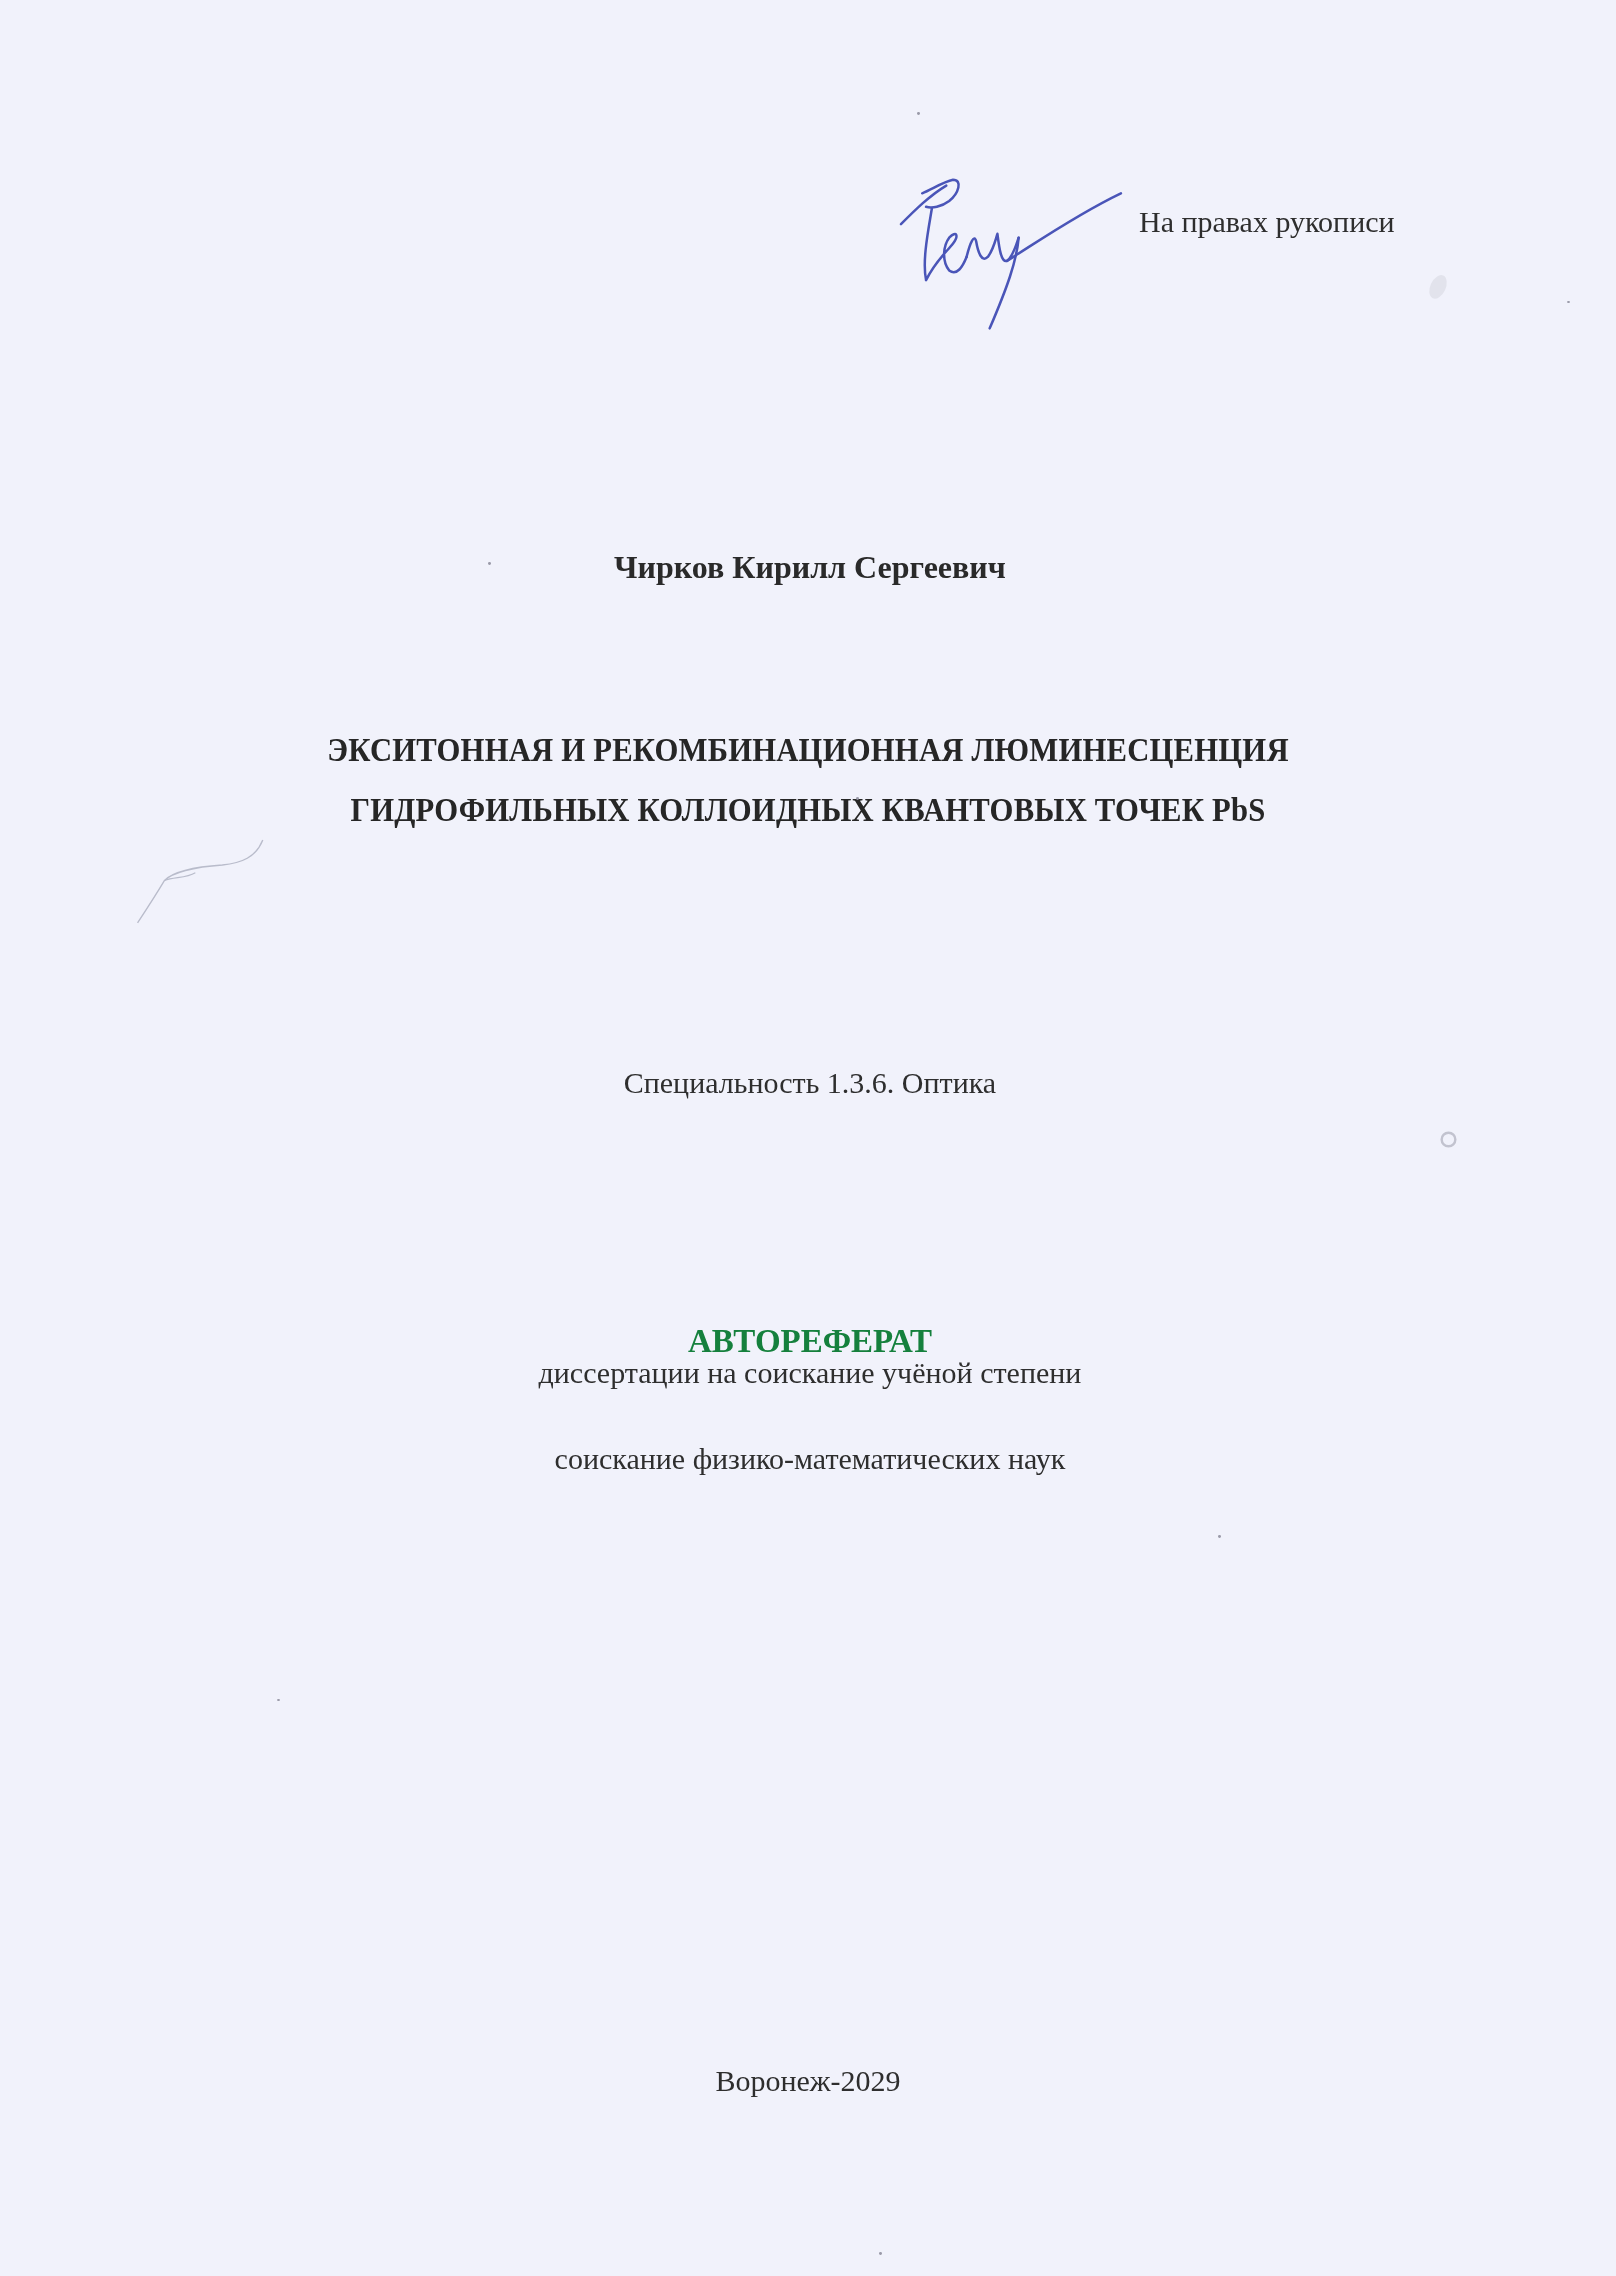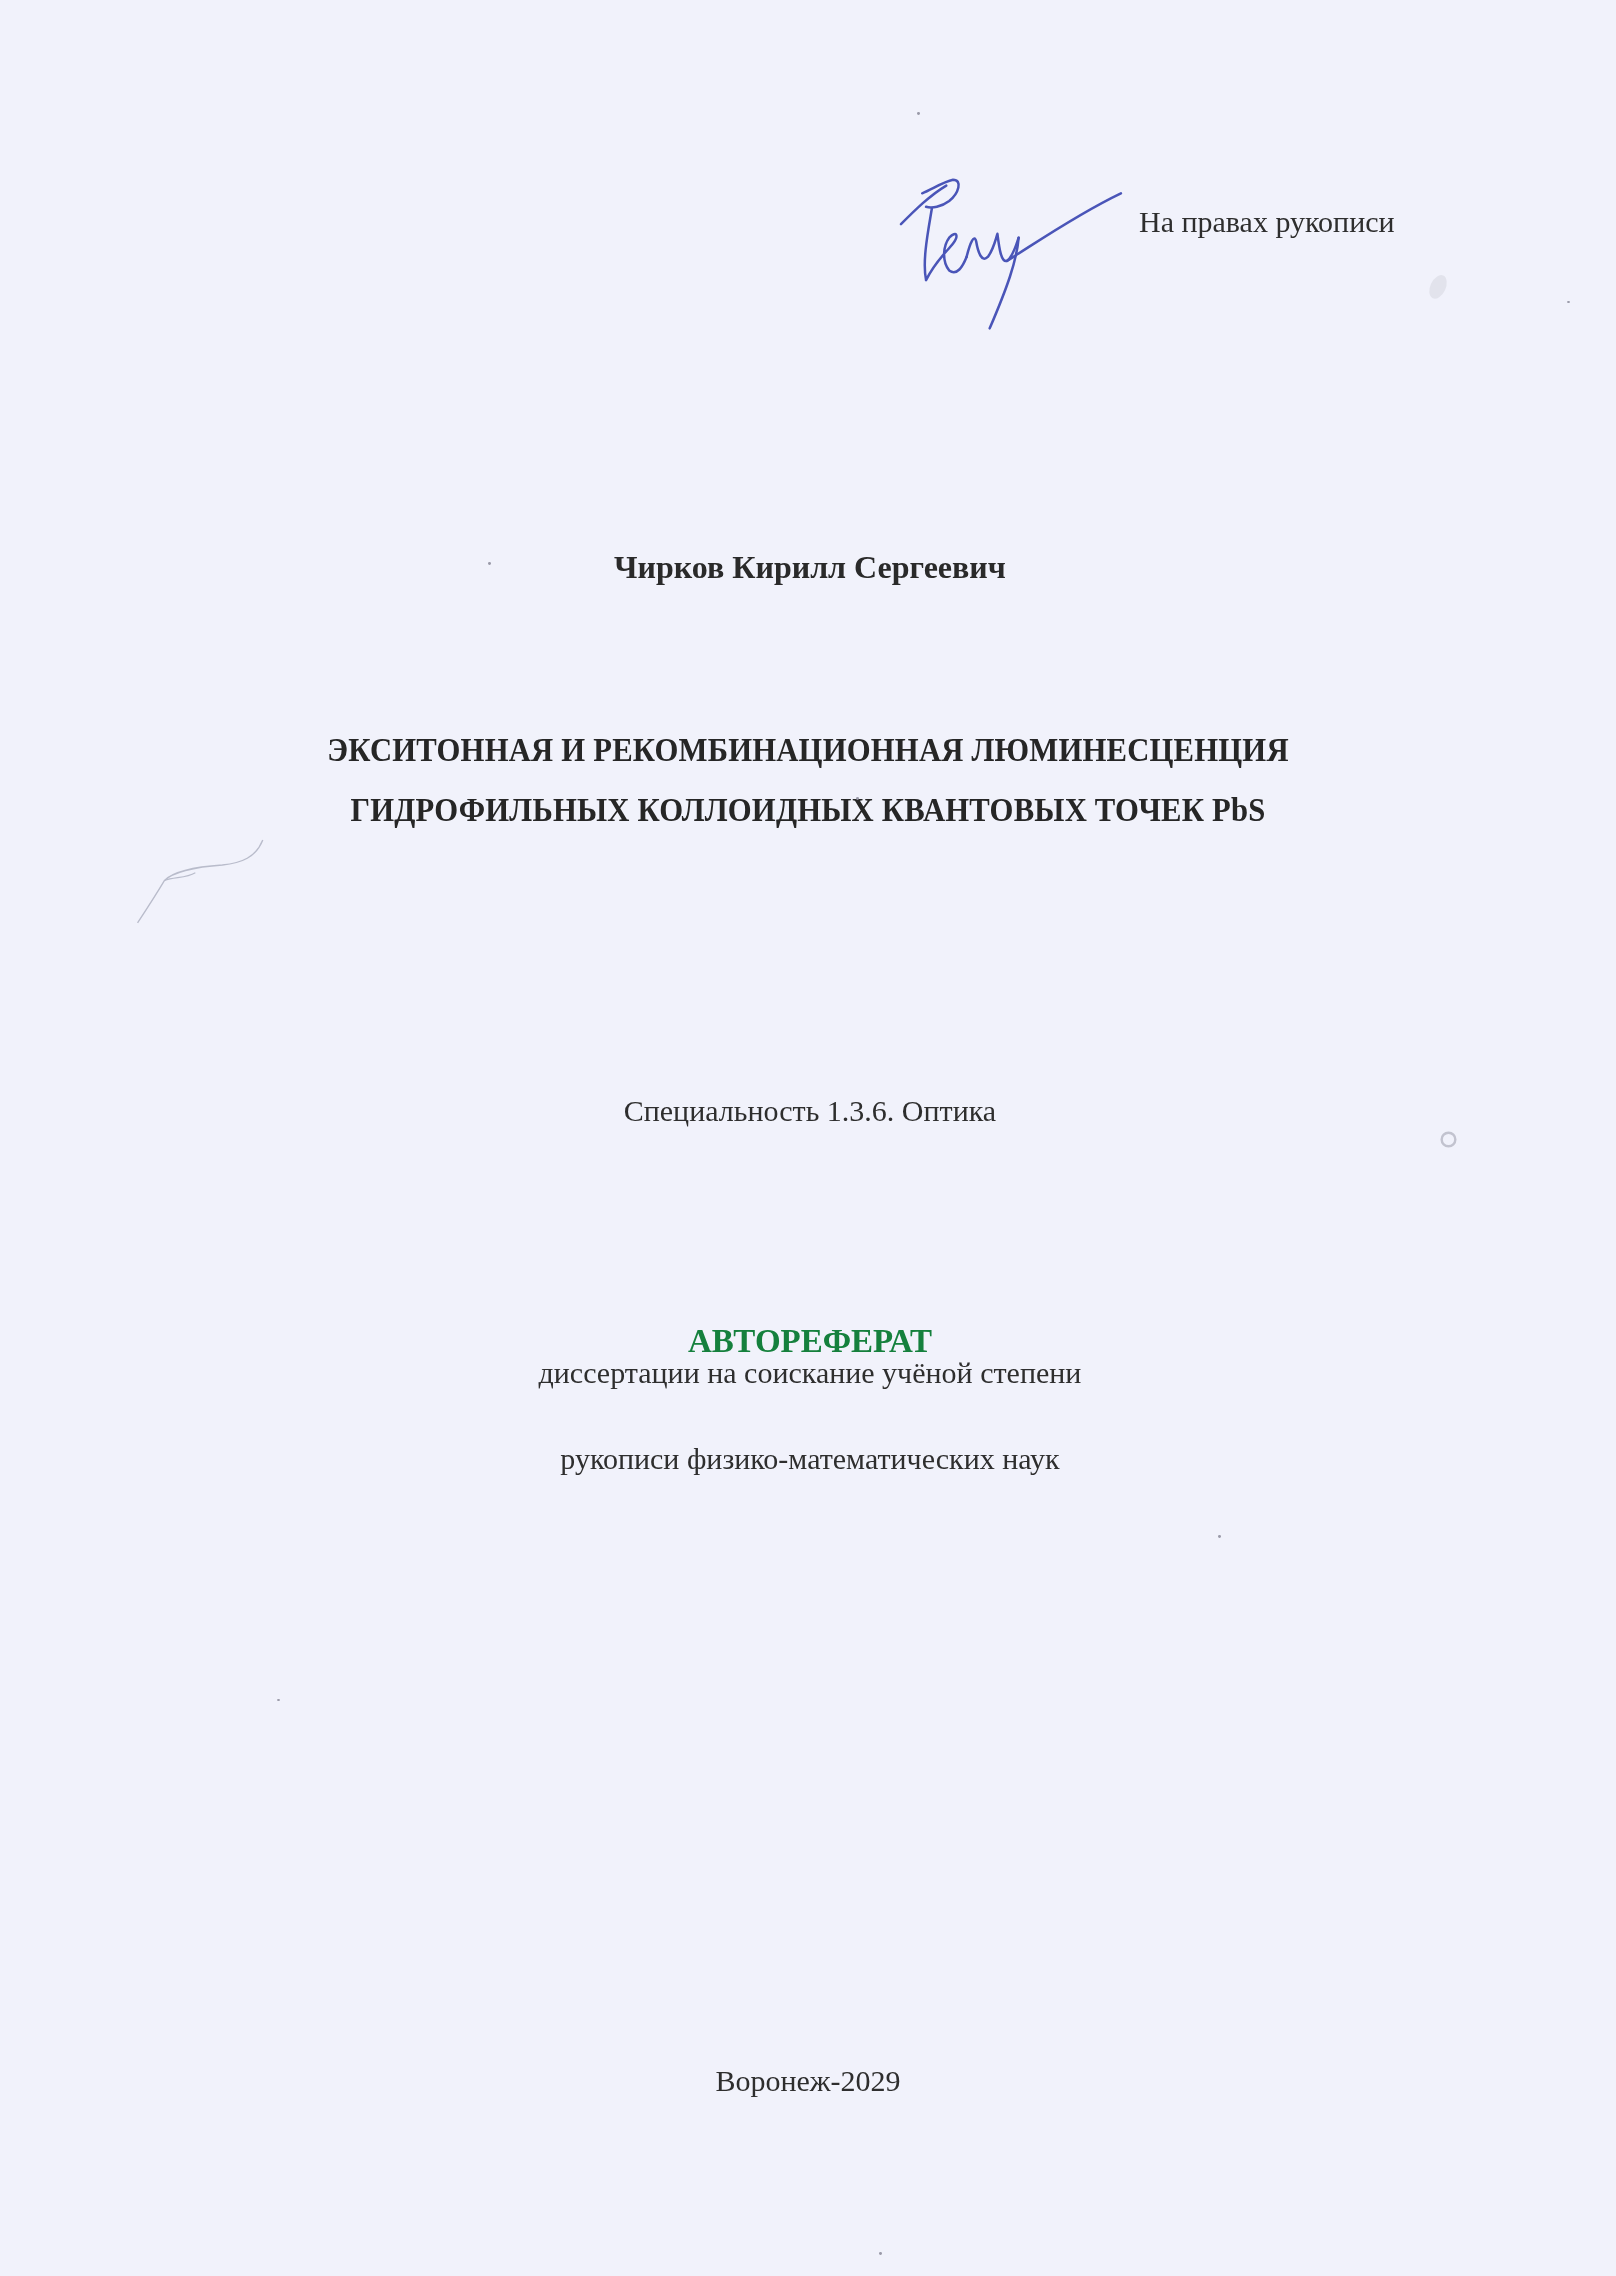--- a/index.html
+++ b/index.html
@@ -39,21 +39,21 @@
     .title {
       font-size: 33px;
       font-weight: bold;
       color: #262626;
       letter-spacing: 0.2px;
       transform: scaleX(0.93);
     }
     .title-1 { top: 732px; }
     .title-2 { top: 792px; }
     .specialty {
-      top: 1094px;
+      top: 1066px;
       font-size: 30px;
       color: #2e2e2e;
       padding-left: 3.9px;
     }
     .doc-type {
       top: 1323px;
       font-size: 33px;
       font-weight: bold;
       color: #15803d;
       padding-left: 3.9px;
@@ -99,21 +99,21 @@
 
   <div class="center-line author">Чирков Кирилл Сергеевич</div>
 
   <div class="center-line title title-1">ЭКСИТОННАЯ И РЕКОМБИНАЦИОННАЯ ЛЮМИНЕСЦЕНЦИЯ</div>
   <div class="center-line title title-2">ГИДРОФИЛЬНЫХ КОЛЛОИДНЫХ КВАНТОВЫХ ТОЧЕК PbS</div>
 
   <div class="center-line specialty">Специальность 1.3.6. Оптика</div>
 
   <div class="center-line doc-type">АВТОРЕФЕРАТ</div>
   <div class="center-line degree-1">диссертации на соискание учёной степени</div>
-  <div class="center-line degree-2">рукописи физико-математических наук</div>
+  <div class="center-line degree-2">соискание физико-математических наук</div>
 
   <div class="center-line city-year">Воронеж-2029</div>
 
   <svg class="abs pencil-mark" viewBox="0 0 190 100">
     <path d="M12 96 C 24 78, 34 62, 40 52 C 48 44, 70 38, 100 36 C 120 34, 135 28, 142 10" fill="none" stroke="#b9bccb" stroke-width="1.4"></path>
     <path d="M40 52 C 50 48, 62 50, 72 44" fill="none" stroke="#b9bccb" stroke-width="1.2"></path>
   </svg>
   <svg class="abs stain" viewBox="0 0 40 40">
     <circle cx="20" cy="20" r="7" fill="none" stroke="#c2c3cf" stroke-width="2.5"></circle>
   </svg>

